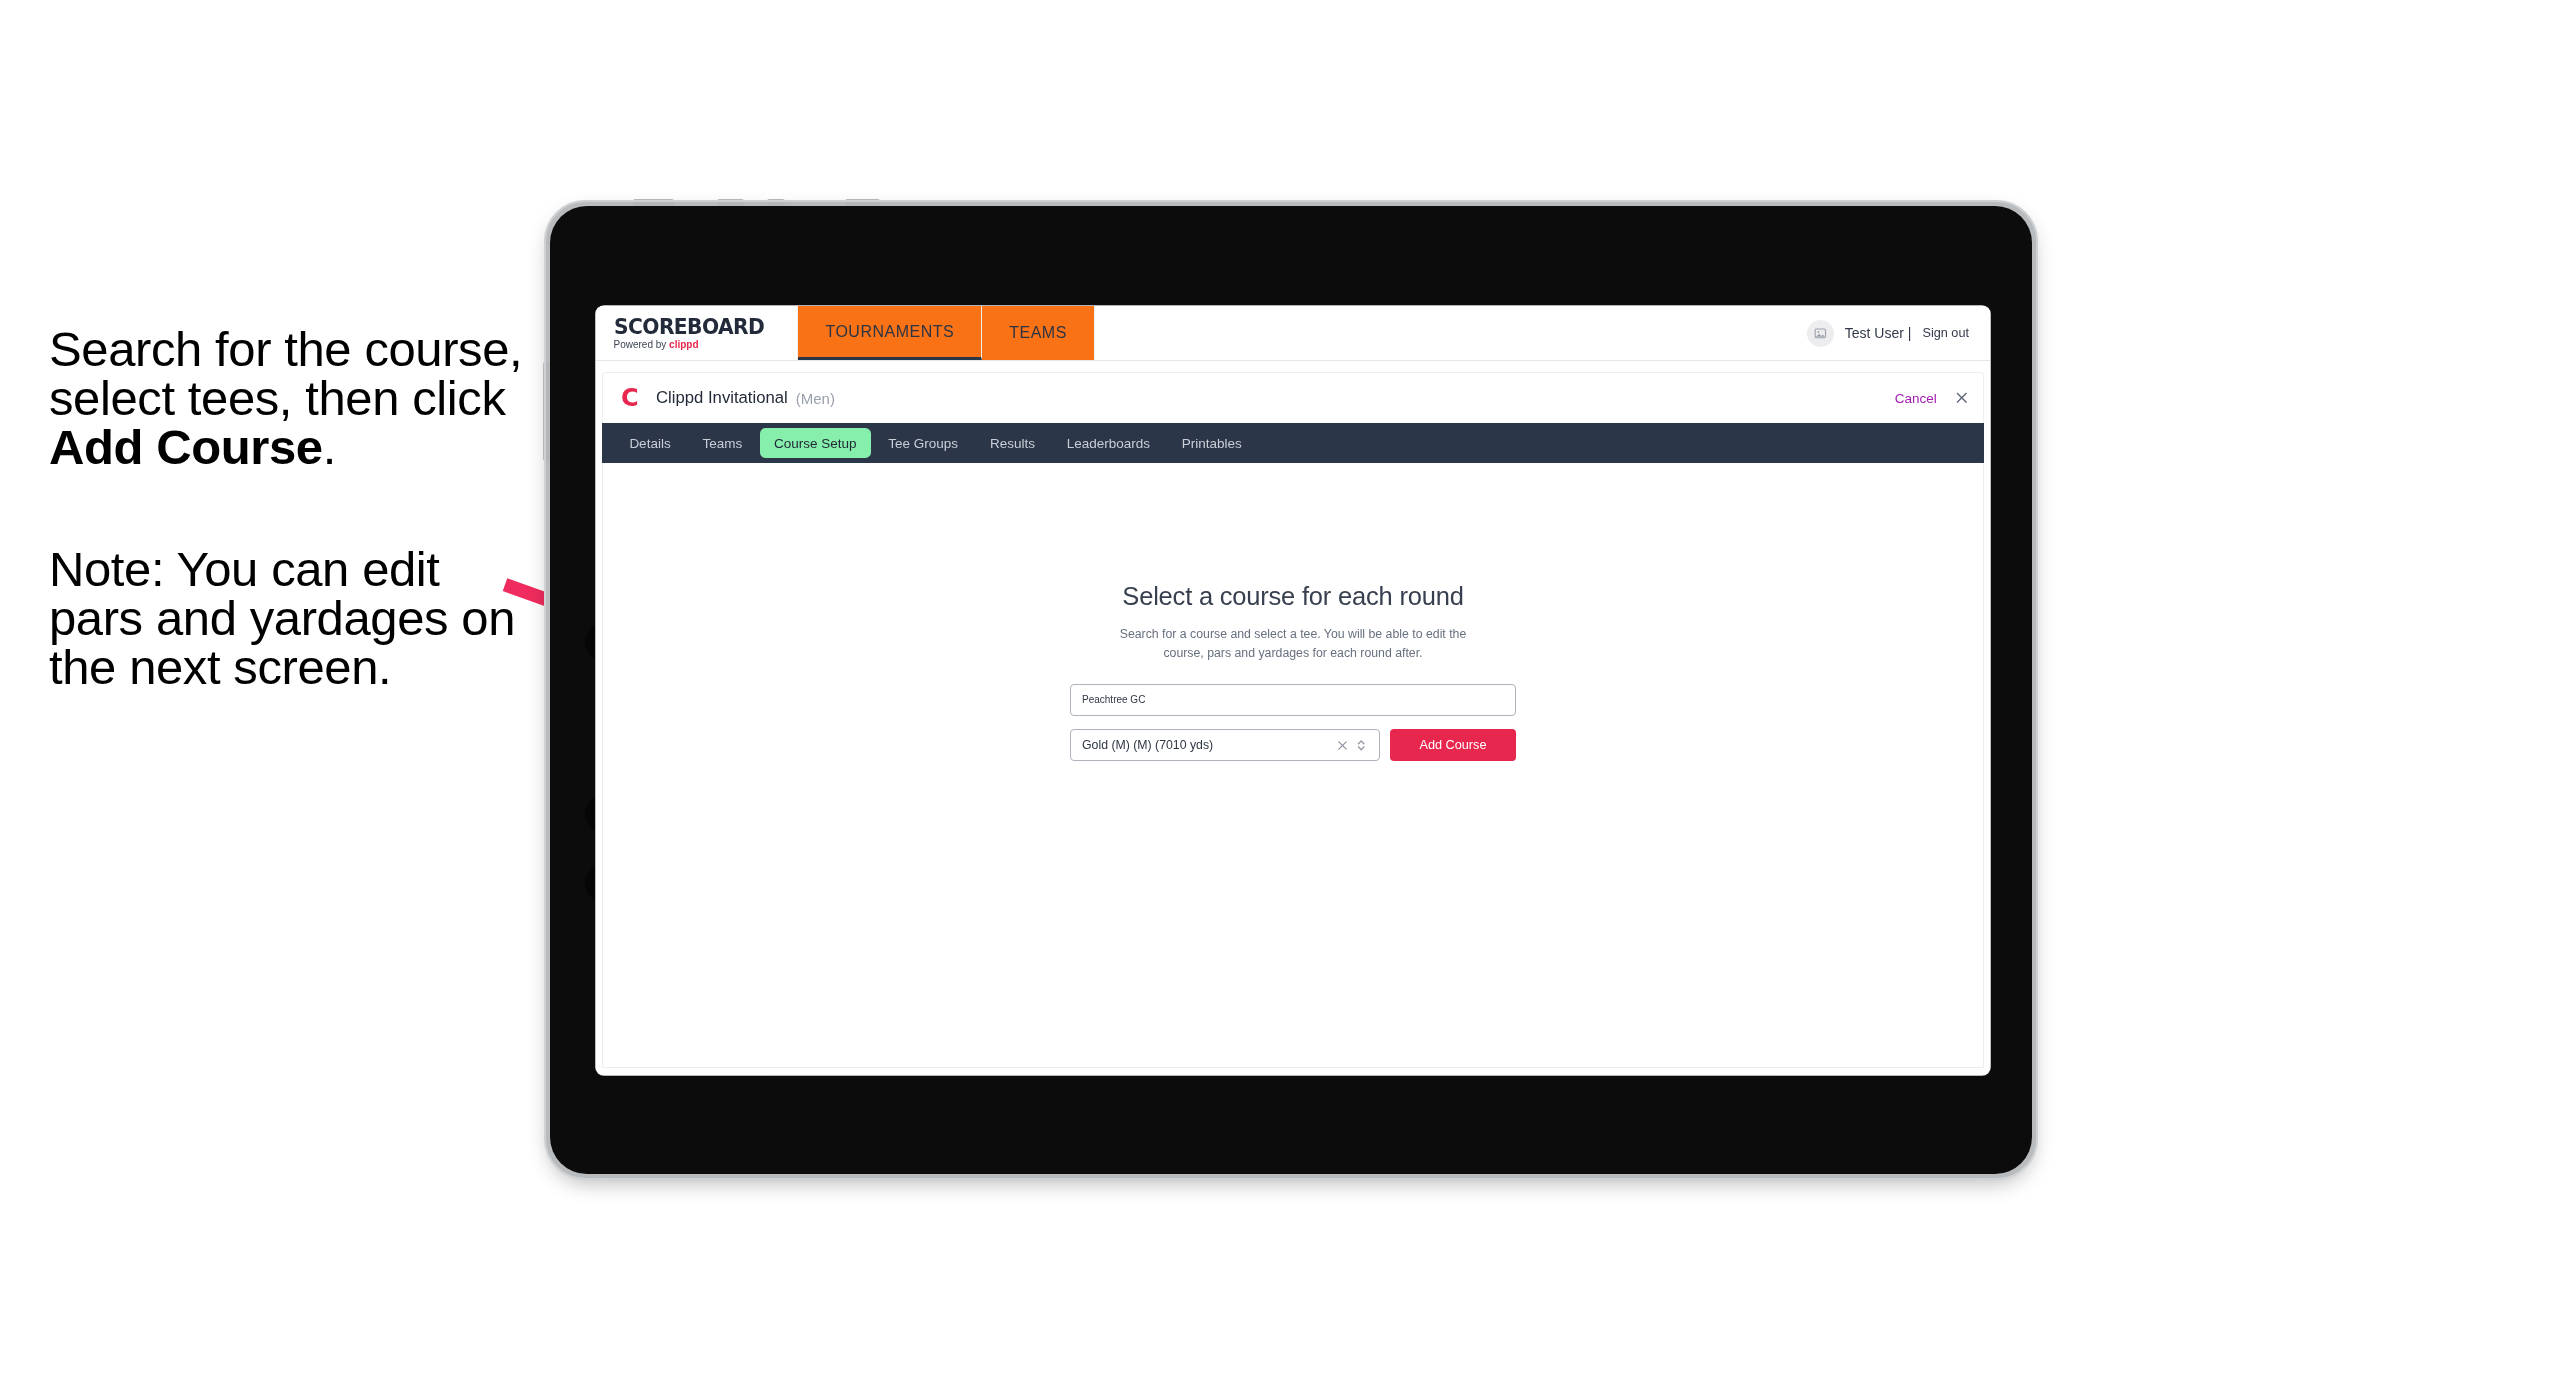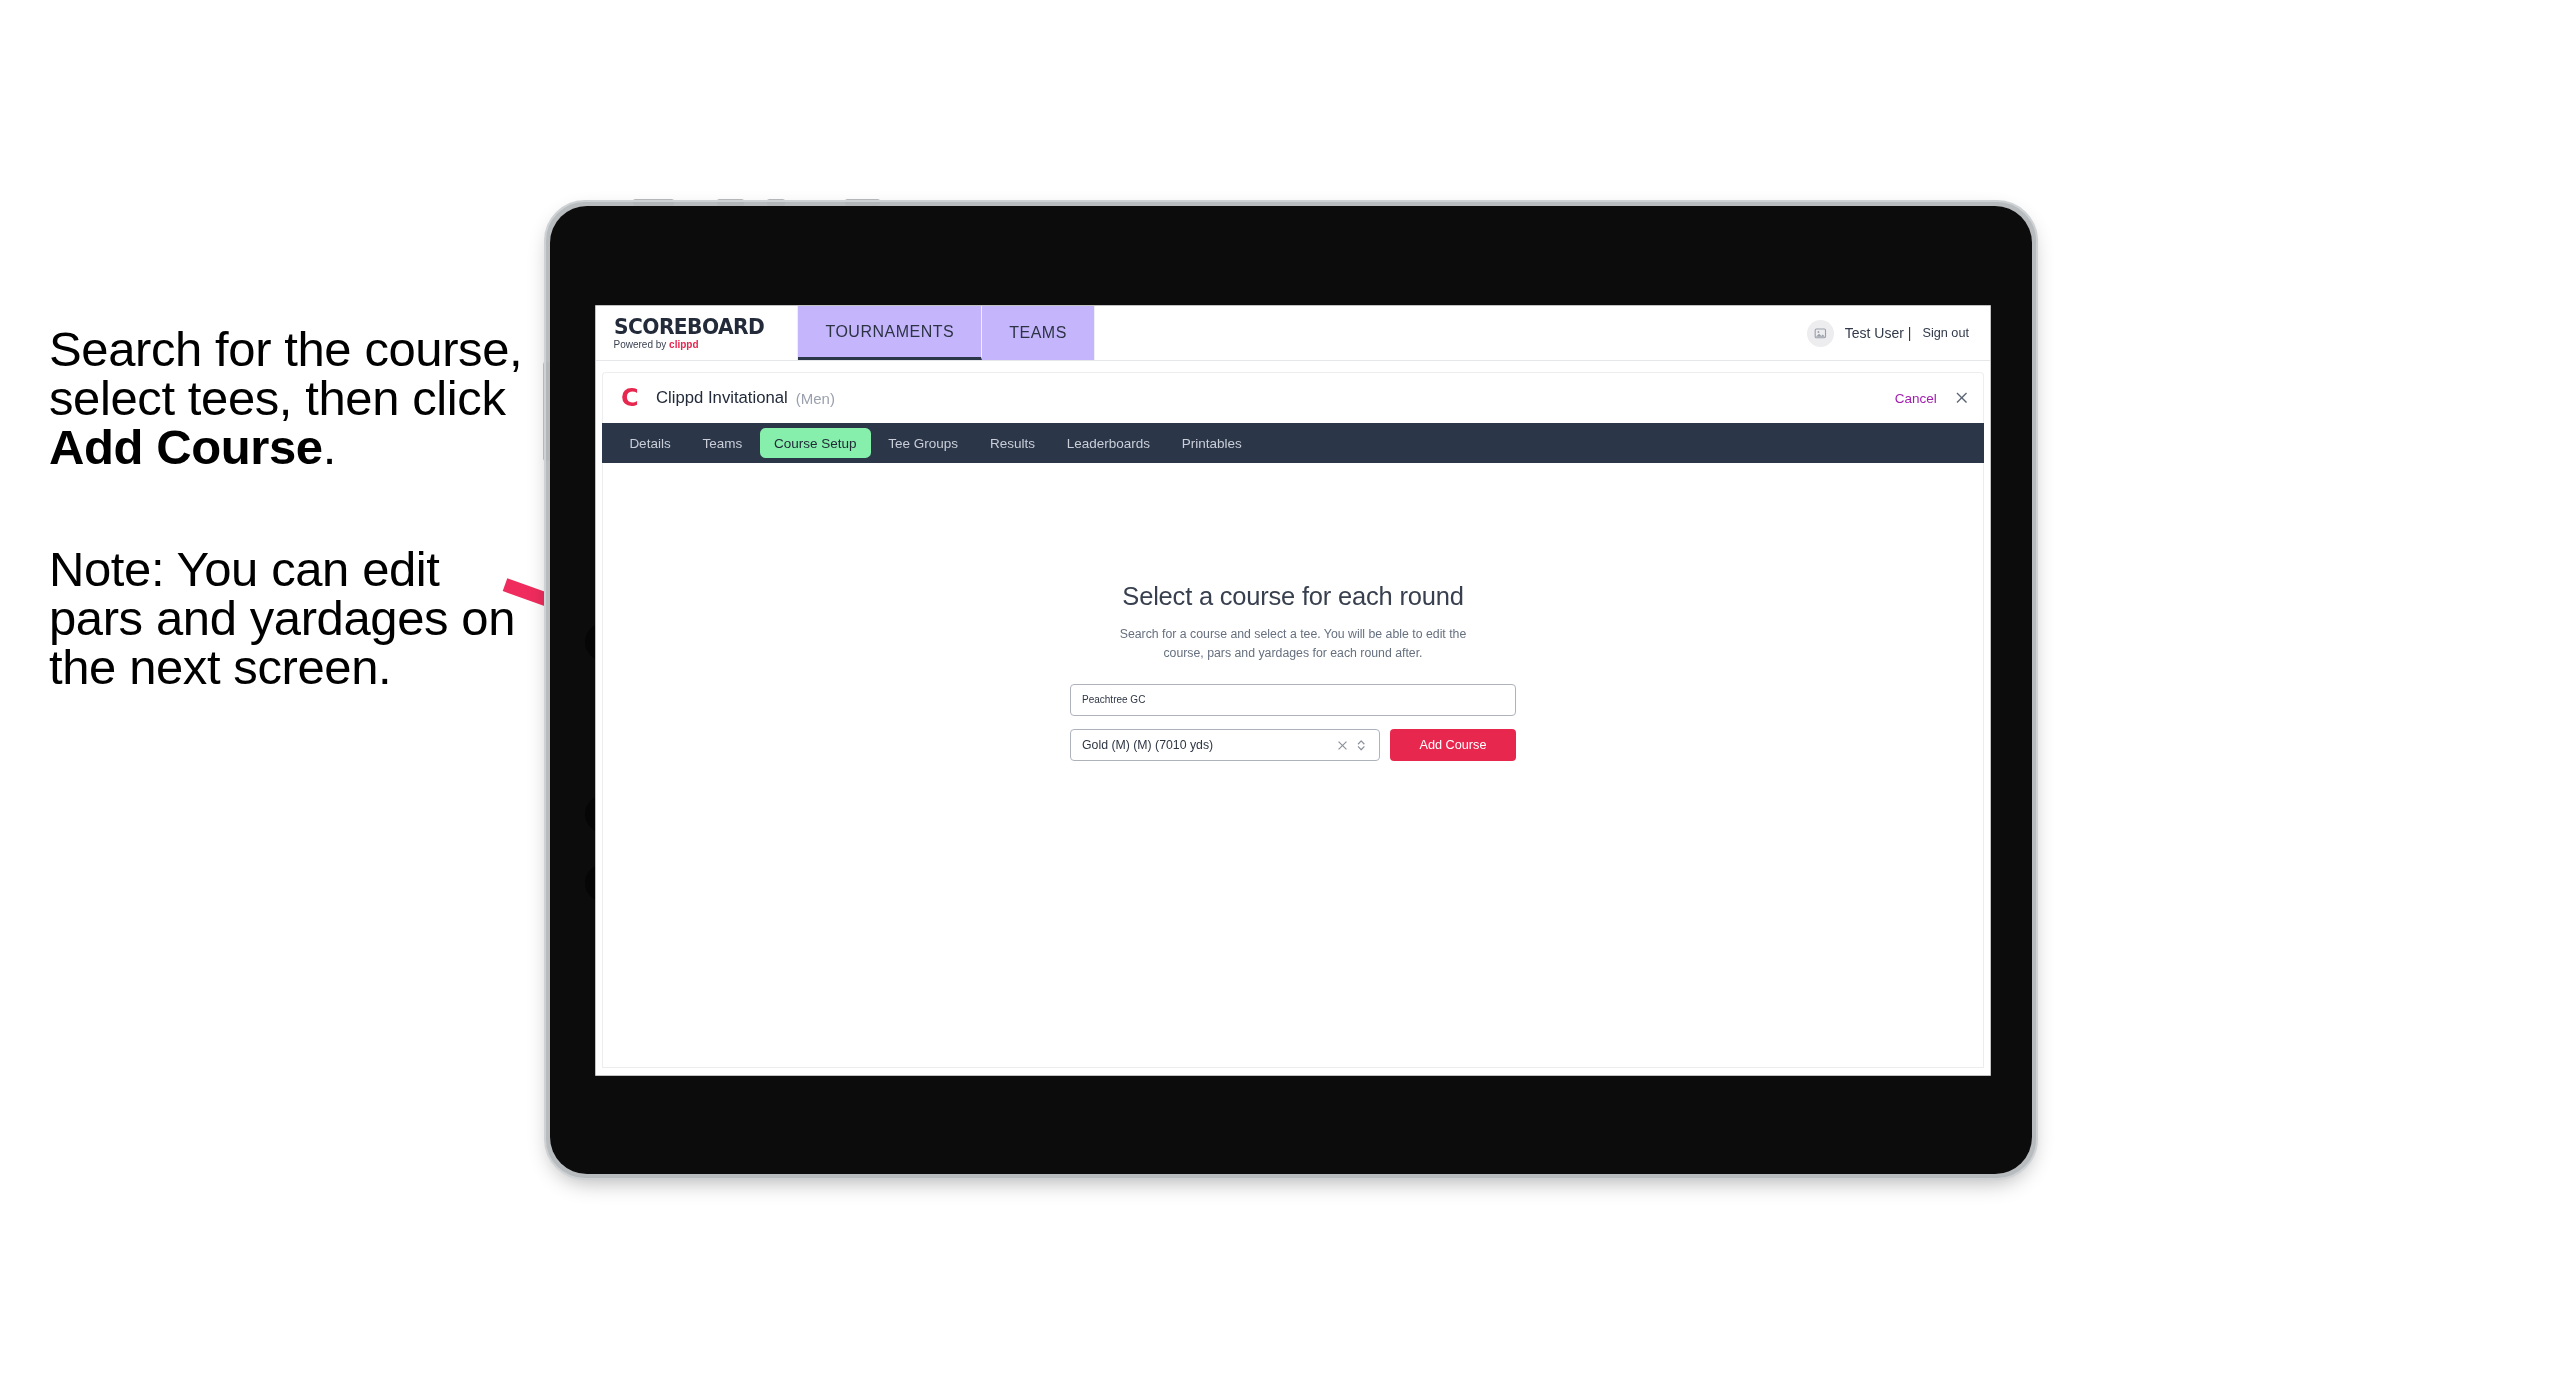--- a/index.html
+++ b/index.html
@@ -93,20 +93,21 @@
   
   #screen {
     position: absolute;
     left: 46px;
     top: 100px;
     width: 1394px;
     height: 769px;
     background: #ffffff;
     overflow: hidden;
     box-shadow: 0 0 0 0.8px #efefef;
+    border-radius: 8px;
   }
 
   
   #app-topbar {
     display: flex;
     align-items: stretch;
     height: 54px;
     background: #ffffff;
     border-bottom: 0.8px solid #e6e7ea;
   }
@@ -141,21 +142,21 @@
   .topnav-item {
     display: flex;
     align-items: center;
     padding: 8px 27px;
     font-size: 16px;
     letter-spacing: 0.5px;
     color: #2c3444;
     border-right: 0.8px solid #eeeff1;
     box-sizing: border-box;
     cursor: pointer;
-    background: #c4b5fd;
+    background: #f97316;
   }
   .topnav-item.active {
     border-bottom: 3.2px solid #2b3648;
   }
   #topnav-spacer { flex: 1 1 auto; }
   #user-block {
     display: flex;
     align-items: center;
     gap: 11px;
     padding: 0 21px 0 9.6px;

